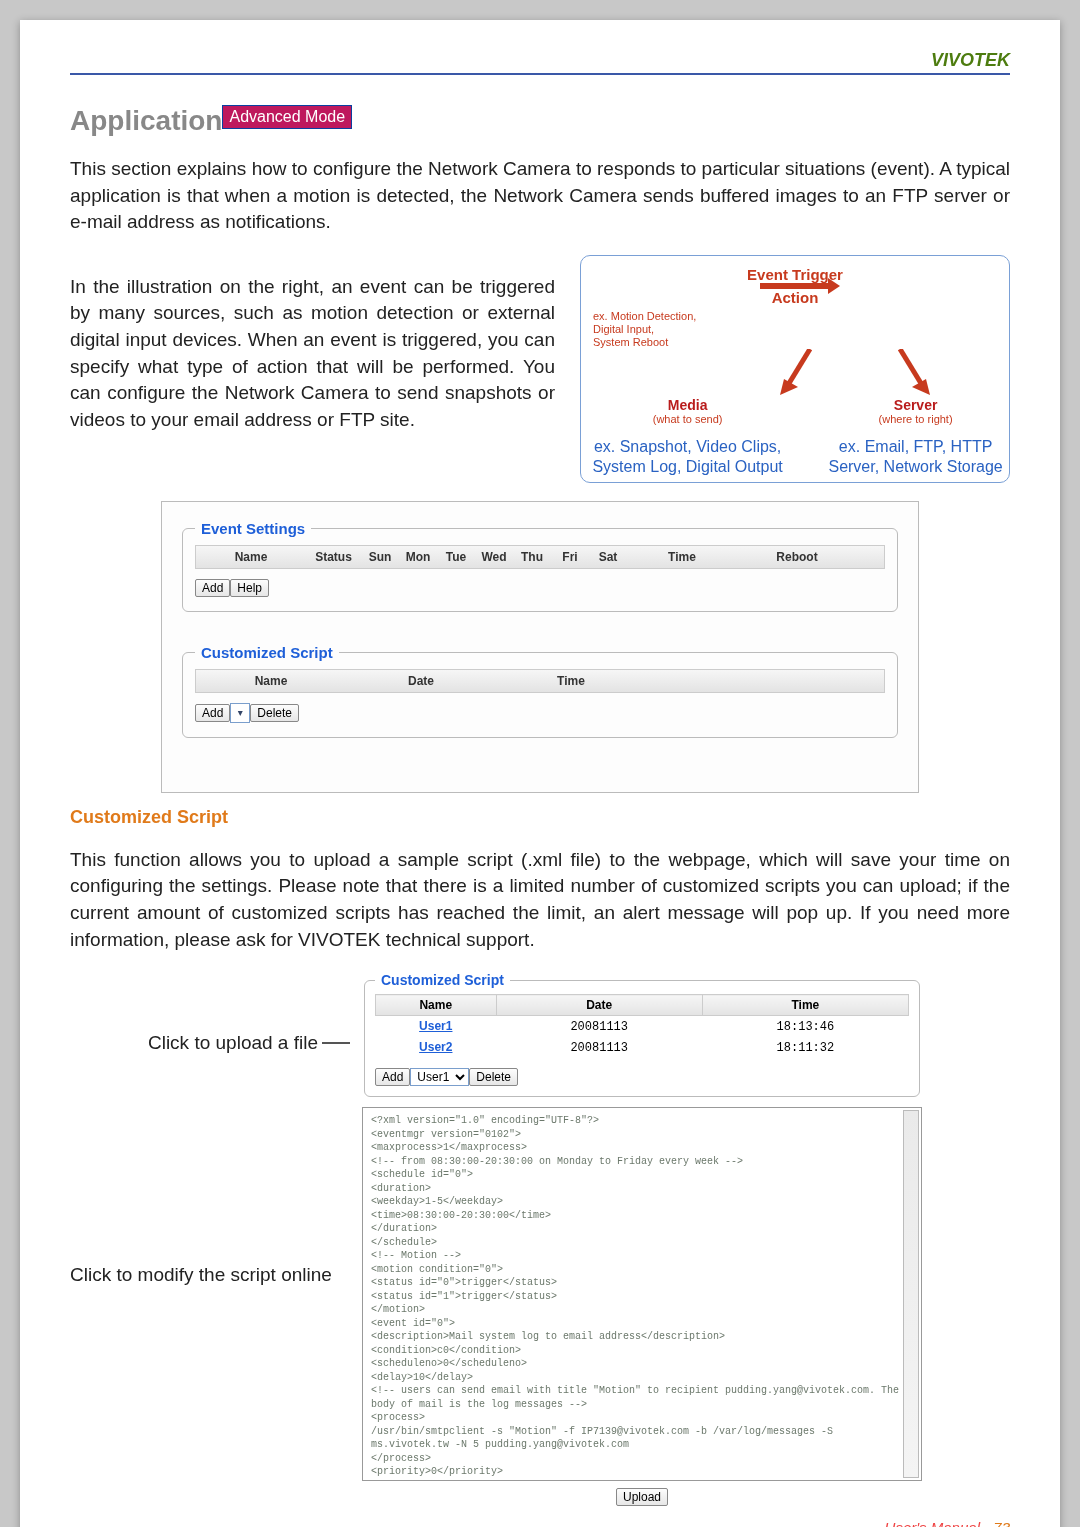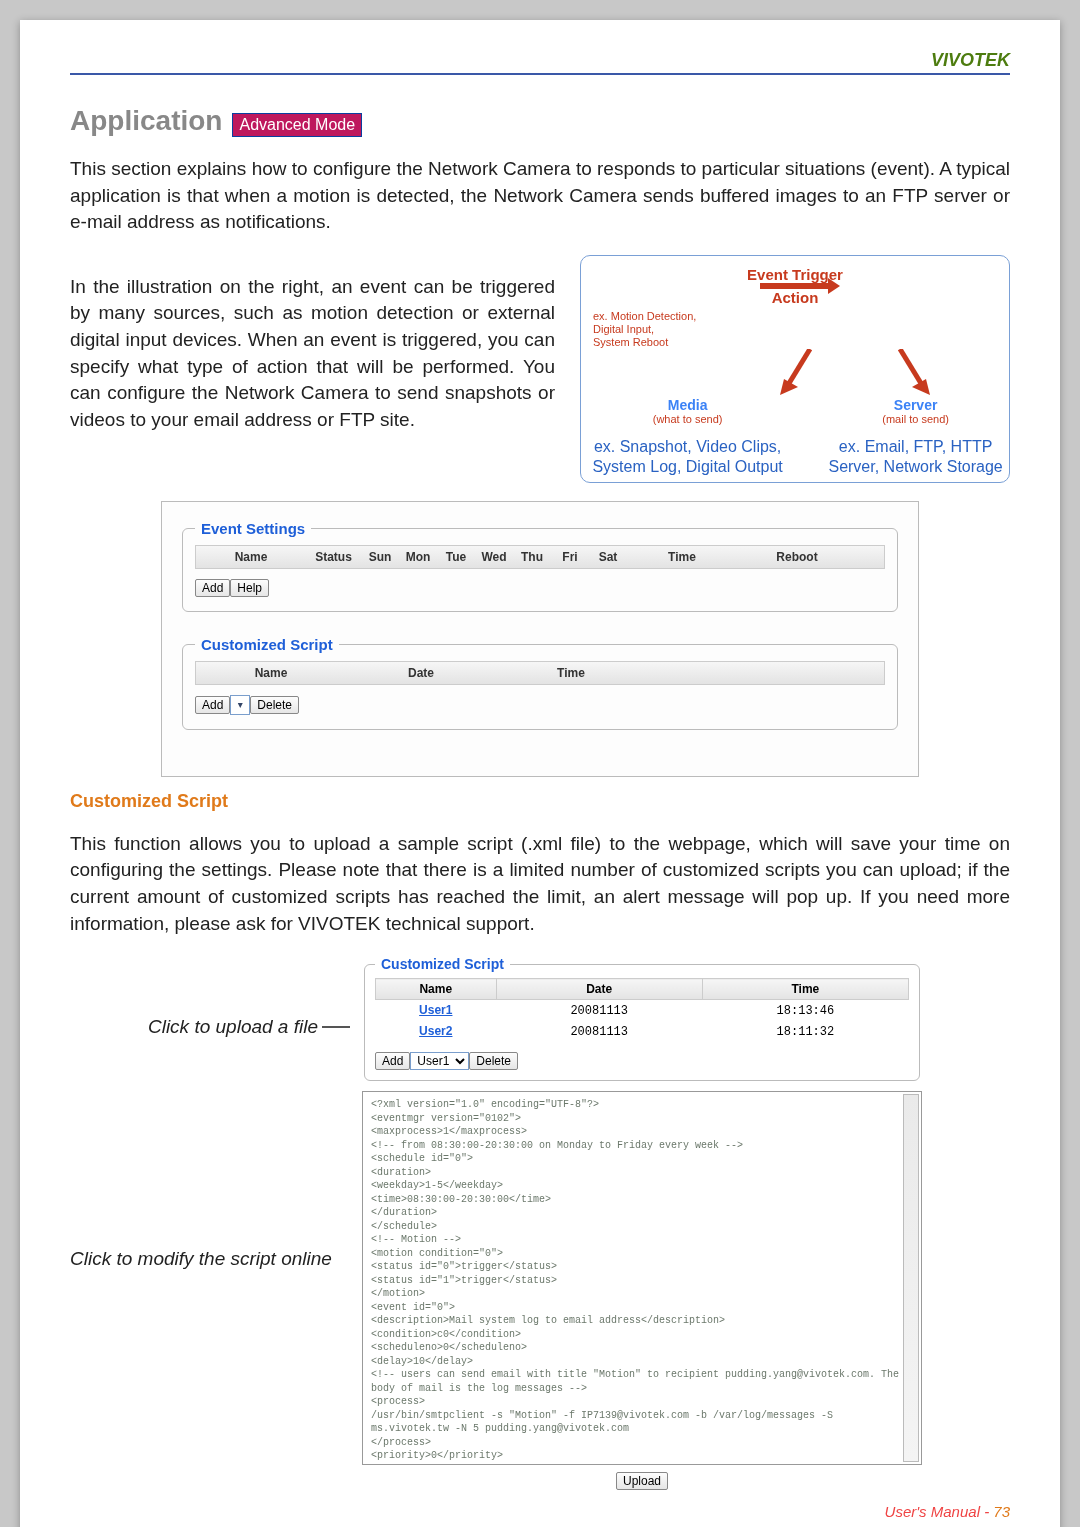--- a/index.html
+++ b/index.html
@@ -29,22 +29,21 @@
   }
   .topline {
     border-top: 2px solid #3a58a8;
     margin-bottom: 30px;
   }
   .app-title {
     font-size: 28px;
     color: #888;
     font-weight: bold;
     display: flex;
-    align-items: flex-end;
-    gap: 10px;
+    align-items: flex-start;
     margin-bottom: 2px;
   }
   .adv-mode {
     background: #be185d;
     color: #fff;
     font-size: 16px;
     font-weight: normal;
     padding: 2px 6px;
     border: 1px solid #0a3fa0;
   }
@@ -113,36 +112,36 @@
   .diag-bottom {
     display: flex;
     justify-content: flex-end;
     gap: 40px;
     margin-top: 2px;
   }
   .diag-box {
     text-align: center;
     font-size: 12px;
   }
-  .diag-box .t1 { color: #3b82f6; font-weight: bold; font-size: 14px; }
+  .diag-box .t1 { color: #b91c1c; font-weight: bold; font-size: 14px; }
   .diag-box .t2 { color: #c73a1e; font-size: 11px; }
   .diag-box .t3 { color: #2a62c2; font-size: 16px; margin-top: 12px; line-height: 1.2; }
 
   .panel-area {
     margin: 18px auto 14px auto;
     width: 720px;
     border: 1px solid #bbb;
     padding: 18px 18px 22px 18px;
     background: #fdfdfd;
   }
   fieldset.box {
     border: 1px solid #bbb;
     border-radius: 6px;
     padding: 8px 12px 14px 12px;
-    margin-bottom: 24px;
+    margin-bottom: 32px;
   }
   fieldset.box legend {
     color: #1e5fd8;
     font-weight: bold;
     font-size: 15px;
     padding: 0 6px;
   }
   .hdr-row {
     display: flex;
     background: linear-gradient(#f6f6f6,#e3e3e3);
@@ -200,21 +199,20 @@
     margin-top: 12px;
   }
   .lower-left {
     width: 280px;
     font-size: 19px;
     color: #222;
     display: flex;
     flex-direction: column;
     justify-content: space-between;
     padding-bottom: 220px;
-    font-style: italic;
   }
   .lower-left .l1 { 
     display: flex; align-items: center; gap: 4px;
     justify-content: flex-end;
    }
   .lower-left .dash {
     width: 28px;
     border-top: 2px solid #555;
   }
   .lower-right {
@@ -323,21 +321,21 @@
           </svg>
       </div>
       <div class="diag-bottom">
         <div class="diag-box">
           <div class="t1">Media</div>
           <div class="t2">(what to send)</div>
           <div class="t3">ex. Snapshot, Video Clips, System Log, Digital Output</div>
         </div>
         <div class="diag-box">
           <div class="t1">Server</div>
-          <div class="t2">(mail to send)</div>
+          <div class="t2">(where to right)</div>
           <div class="t3">ex. Email, FTP, HTTP Server, Network Storage</div>
         </div>
       </div>
     </div>
   </div>
 
   <div class="panel-area">
     <fieldset class="box">
       <legend>Event Settings</legend>
       <div class="hdr-row">

